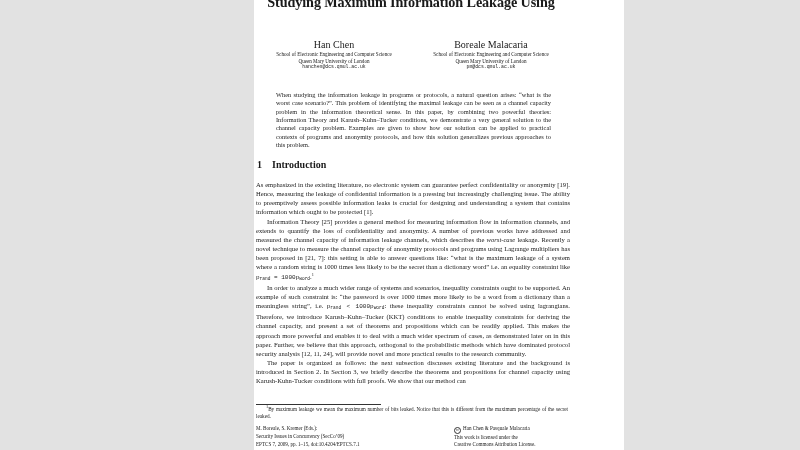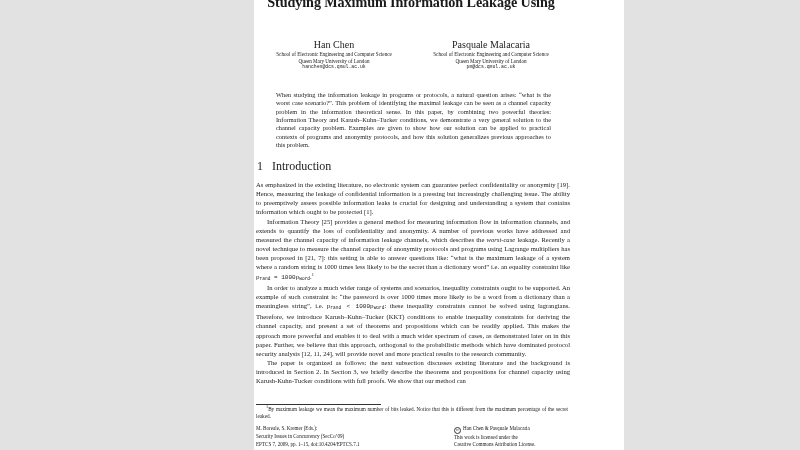--- a/index.html
+++ b/index.html
@@ -23,21 +23,21 @@
   .author { position:absolute; text-align:center; font-size:5.1px; line-height:6.5px; }
   .author .name { font-size:10px; line-height:10px; display:block; margin-bottom:1px; }
   .author .email { font-family:"Liberation Mono", "DejaVu Sans Mono", monospace; font-size:4.8px; display:block; }
   .author.a1 { left:0; width:160px; }
   .author.a2 { left:157px; width:160px; }
   .abstract {
     position:absolute; top:91px; left:22px; width:275px;
     font-size:6.35px; line-height:8.35px; text-align:justify;
   }
   .section {
-    position:absolute; top:159px; left:3px; font-weight:normal; font-size:12px;
+    position:absolute; top:159px; left:3px; font-weight:bold; font-size:10px;
   }
   .section .num { display:inline-block; width:15px; }
   .body {
     position:absolute; top:180px; left:2px; width:314px;
     font-size:6.6px; line-height:9.15px; text-align:justify;
   }
   .body p { margin:0; }
   .body p.indent { text-indent:11px; }
   .mono { font-family:"Liberation Mono", "DejaVu Sans Mono", monospace; font-size:6px; }
   .sub { font-size:4.5px; vertical-align:-1px; font-family:"Liberation Mono","DejaVu Sans Mono",monospace; }
@@ -67,21 +67,21 @@
   </div>
 
   <div class="authors">
     <div class="author a1">
       <span class="name">Han Chen</span>
       <span style="display:block">School of Electronic Engineering and Computer Science</span>
       <span style="display:block">Queen Mary University of London</span>
       <span class="email">hanchen@dcs.qmul.ac.uk</span>
     </div>
     <div class="author a2">
-      <span class="name">Pasquale Malacaria</span>
+      <span class="name">Boreale Malacaria</span>
       <span style="display:block">School of Electronic Engineering and Computer Science</span>
       <span style="display:block">Queen Mary University of London</span>
       <span class="email">pm@dcs.qmul.ac.uk</span>
     </div>
   </div>
 
   <div class="abstract">When studying the information leakage in programs or protocols, a natural question arises: “what is the worst case scenario?”. This problem of identifying the maximal leakage can be seen as a channel capacity problem in the information theoretical sense. In this paper, by combining two powerful theories: Information Theory and Karush–Kuhn–Tucker conditions, we demonstrate a very general solution to the channel capacity problem. Examples are given to show how our solution can be applied to practical contexts of programs and anonymity protocols, and how this solution generalizes previous approaches to this problem.</div>
 
   <div class="section">
     <span class="num">1</span><span>Introduction</span>

